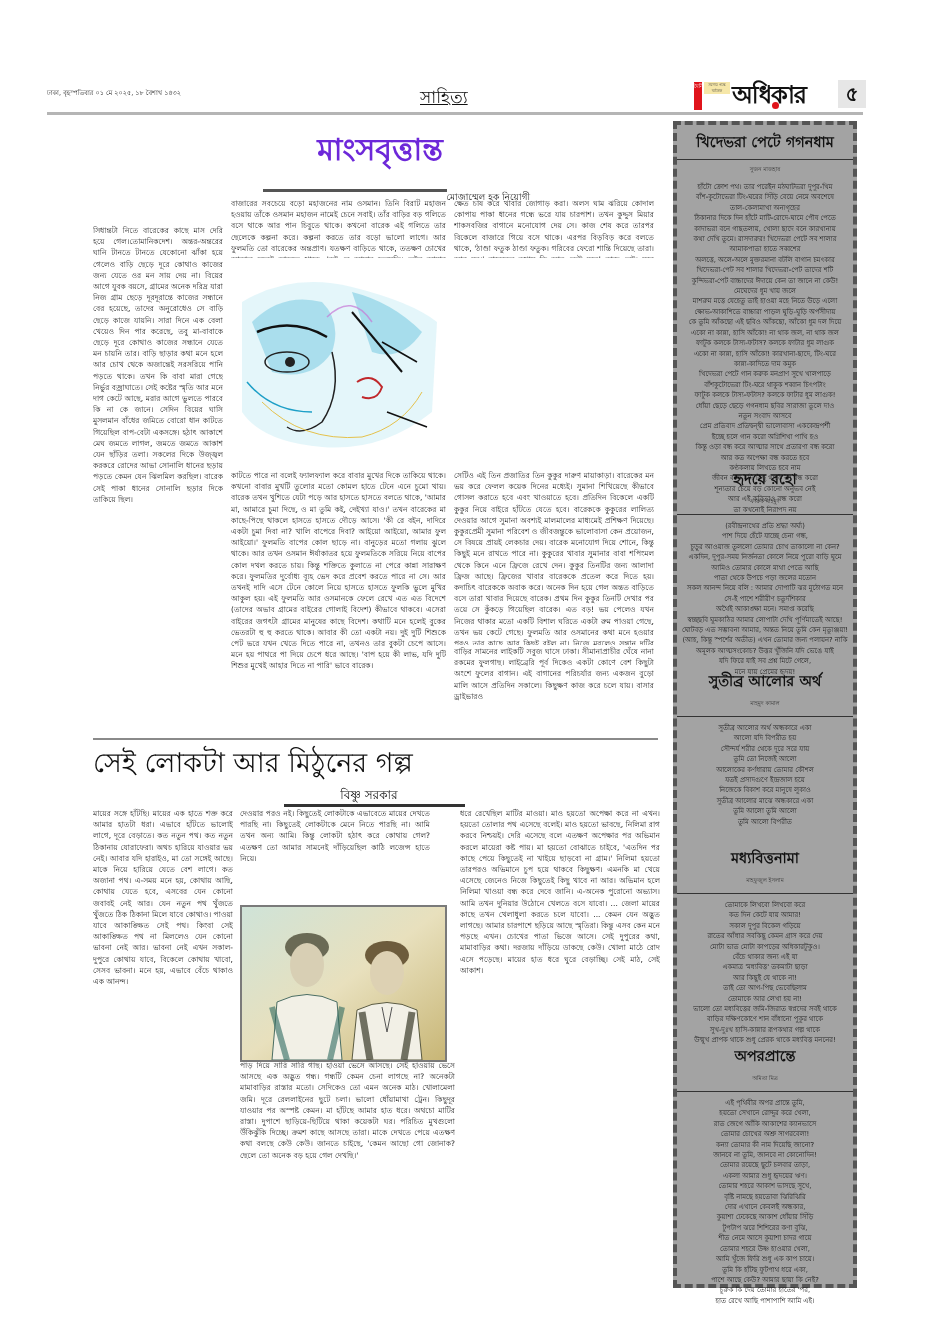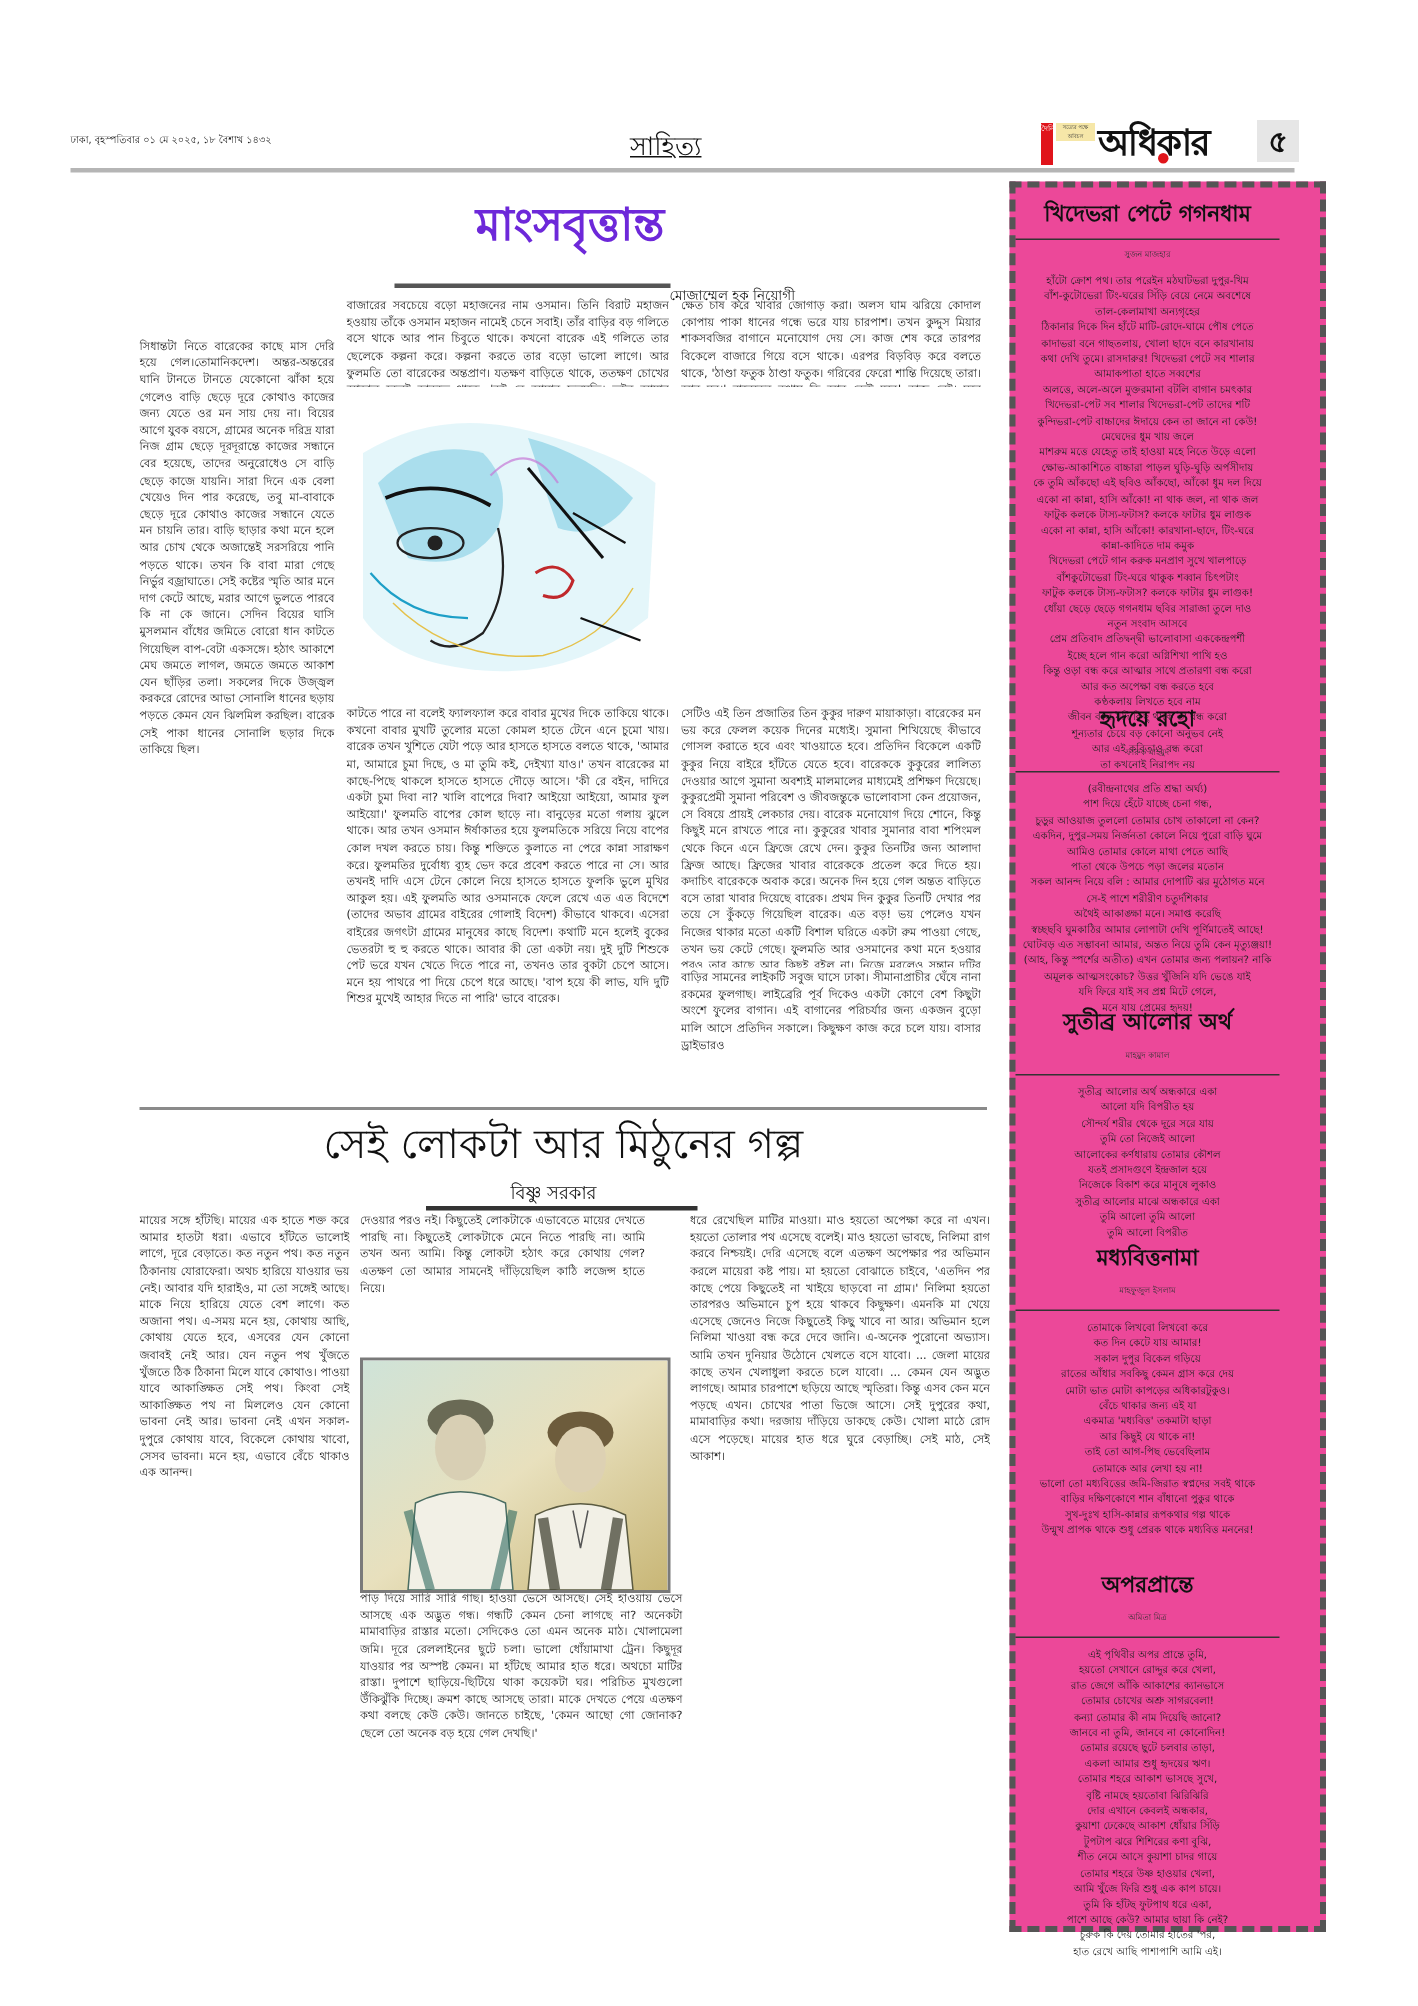--- a/index.html
+++ b/index.html
@@ -31,33 +31,33 @@
   .col { font-size:7.5px; line-height:11.2px; text-align:justify; color:#222; overflow:hidden; }
   .col p { margin:0; text-indent:0; }
   .c1 { left:93px; top:198px; width:130px; height:536px;margin-top:27px; }
   .c2a { left:231px; top:198px; width:215px; height:60px; }
   .c2b { left:231px; top:470px; width:215px; height:264px; }
 
   .sketch { left:232px; top:262px; width:212px; height:205px; }
 
   .article-rule { left:93px; top:738px; width:565px; height:2px; background:#8a8a8a; }
 
-  .headline2 { left:93px; top:742px; width:565px; text-align:center; font-size:27px; color:#111;
+  .headline2 { left:93px; top:742px; width:565px; font-size:27px; color:#111;
                font-family:"DejaVu Sans", sans-serif; }
   .byline2 { left:254px; top:786px; width:230px; text-align:center; font-size:12px; color:#111; }
   .byline2-rule { left:284px; top:804px; width:181px; height:3px; background:#333; }
 
   .d1 { left:93px; top:808px; width:140px; height:490px; }
   .d2a { left:240px; top:808px; width:190px; height:60px; }
   .d2b { left:240px; top:1060px; width:215px; height:200px; }
   .d3 { left:460px; top:808px; width:200px; height:450px; }
   .photo { left:240px; top:905px; width:203px; height:153px; border:2px solid #7a7a7a; }
 
   
-  .sidebar { left:673px; top:121px; width:211px; height:1167px; background:#ec4899;
+  .sidebar { left:673px; top:121px; width:184px; height:1167px; background:#a3a3a3;
              border:4px dashed #555; box-sizing:border-box; }
   .sb-inner { position:absolute; left:0; top:0; right:0; bottom:0; }
   .poem { position:absolute; left:0; width:176px; text-align:center; }
   .poem-title { font-size:14.5px; font-weight:bold; color:#111; font-family:"DejaVu Serif", serif; }
   .poem-author { font-size:5.5px; color:#333; margin-top:6px; }
   .poem-rule { height:1px; background:#333; margin:8px 0 6px 0; }
   .poem-lines { font-size:6.8px; line-height:10.4px; color:#222; }
   .poem-lines div { white-space:nowrap; overflow:hidden; }
 </style>
 </head>
@@ -230,21 +230,21 @@
           <div>সৌন্দর্য শরীর থেকে দূরে সরে যায়</div>
           <div>তুমি তো নিজেই আলো</div>
           <div>আলোকের কর্ণধারায় তোমার কৌশল</div>
           <div>যতই প্রসাদগুণে ইন্দ্রজাল হয়ে</div>
           <div>নিজেকে বিকাশ করে মানুষে লুকাও</div>
           <div>সুতীব্র আলোর মাঝে অন্ধকারে একা</div>
           <div>তুমি আলো তুমি আলো</div>
           <div>তুমি আলো বিপরীত</div>
         </div>
     </div>
-    <div class="poem" style="top:702px;">
+    <div class="poem" style="top:722px;">
       <div class="poem-title">মধ্যবিত্তনামা</div>
       <div class="poem-author">মাহফুজুল ইসলাম</div>
       <div class="poem-rule"></div>
       <div class="poem-lines" id="pl3">
           <div>তোমাকে লিখবো লিখবো করে</div>
           <div>কত দিন কেটে যায় আমার!</div>
           <div>সকাল দুপুর বিকেল গড়িয়ে</div>
           <div>রাতের আঁধার সবকিছু কেমন গ্রাস করে দেয়</div>
           <div>মোটা ভাত মোটা কাপড়ের অধিকারটুকুও।</div>
           <div>বেঁচে থাকার জন্য এই যা</div>

